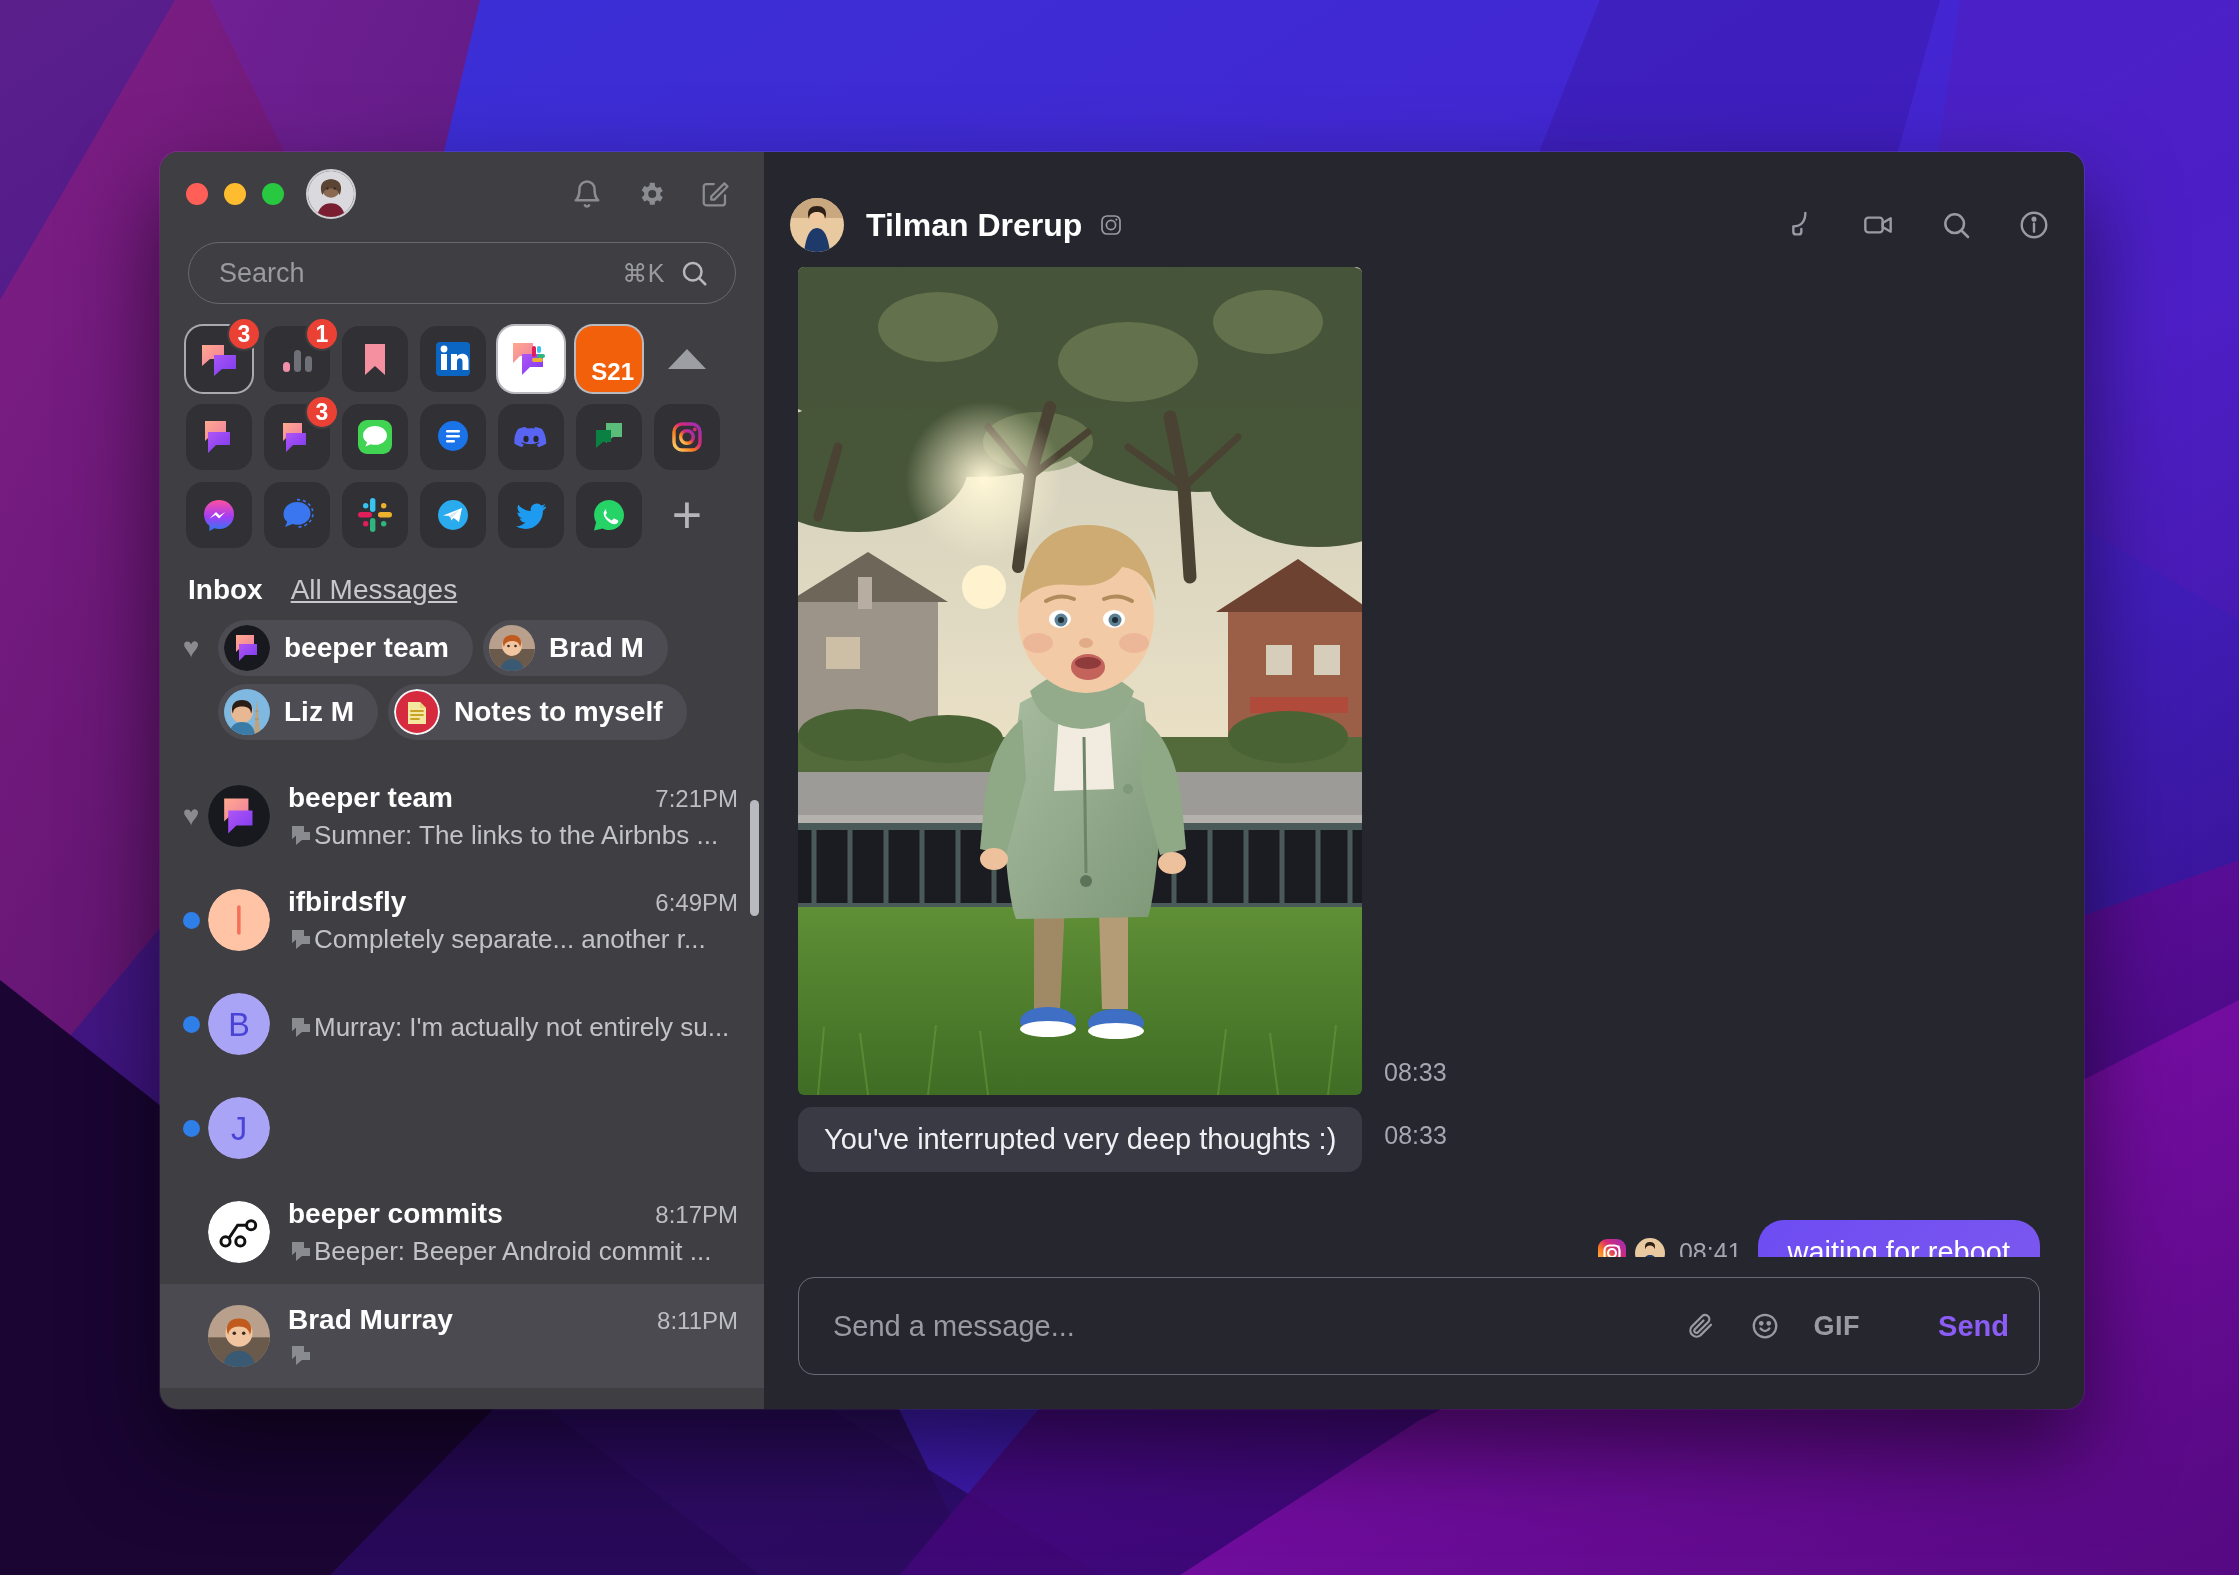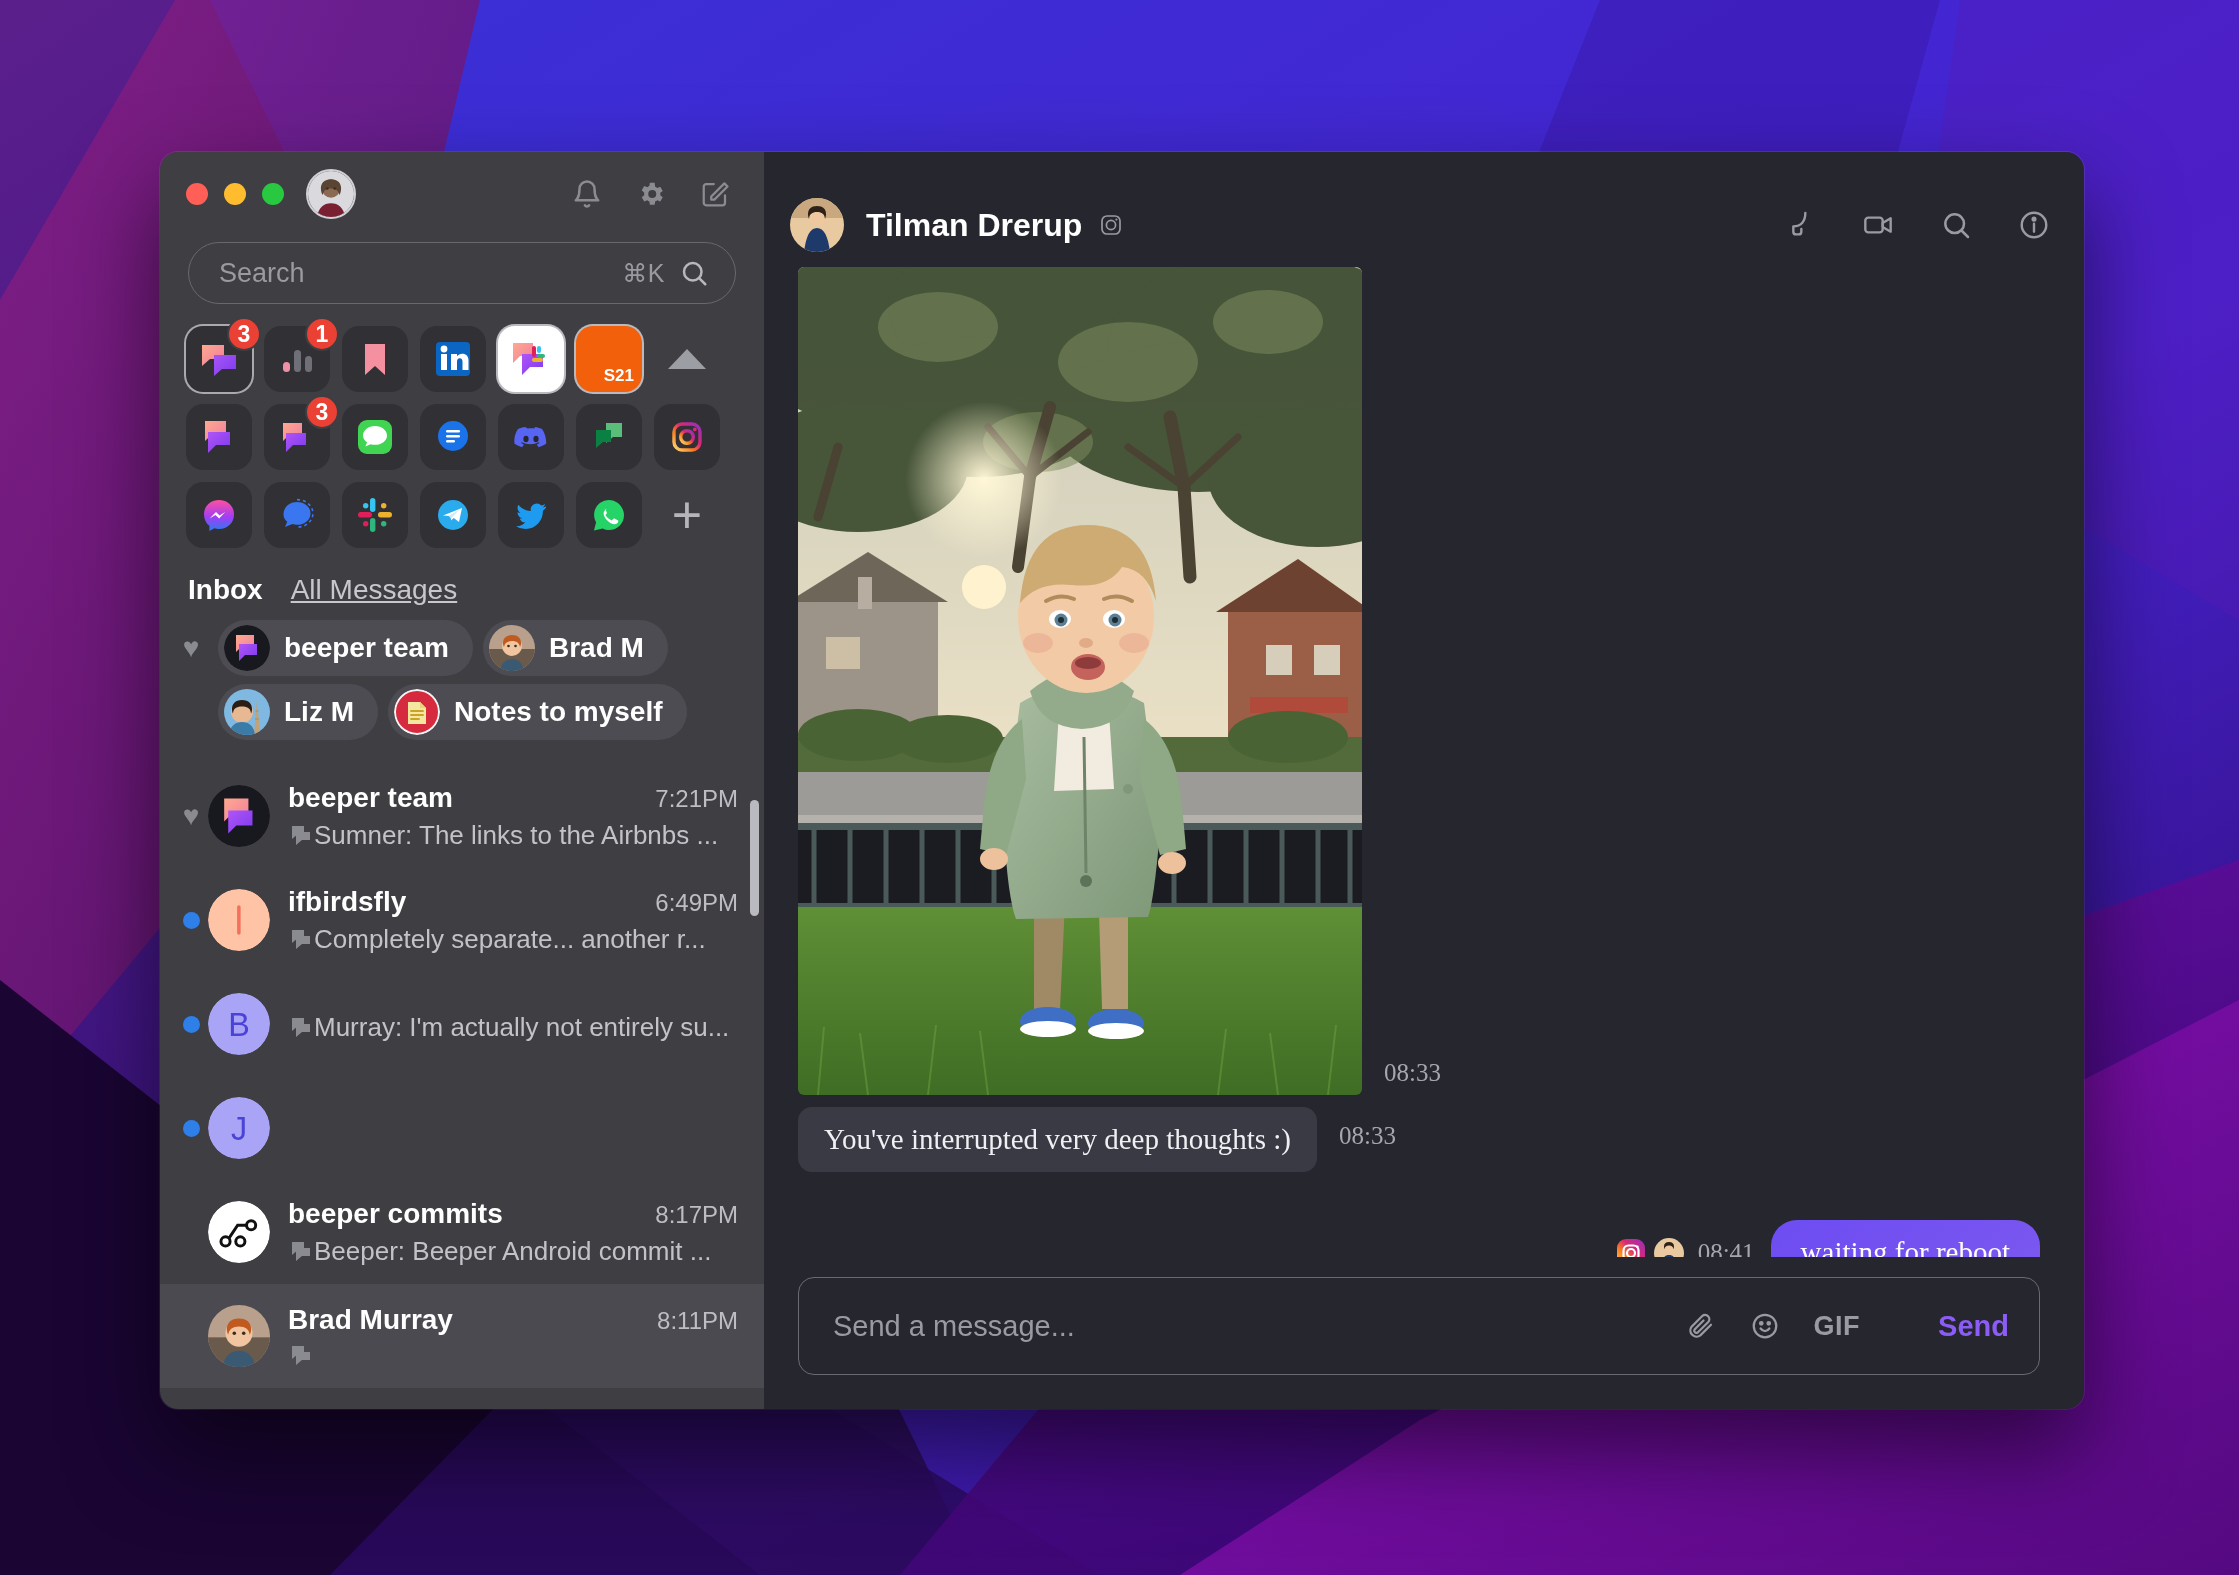--- a/index.html
+++ b/index.html
@@ -65,21 +65,21 @@
   .app-cell.white-bg { background:#ffffff; box-shadow:0 0 0 2px #b9b9c0; }
   .app-cell.orange-bg { background:#f2600c; box-shadow:0 0 0 2px #b9b9c0; }
   .app-ico { width:46px; height:46px; display:block; }
   .app-ico svg{width:100%;height:100%;display:block;}
   .badge {
     position:absolute; top:-9px; right:-9px; min-width:34px; height:34px; border-radius:17px;
     background:#eb4034; color:#fff; font-size:23px; font-weight:700;
     display:flex; align-items:center; justify-content:center; padding:0 8px;
     border:2px solid #3e3e43;
   }
-  .s21-label{ position:absolute; bottom:6px; right:8px; color:#fff; font-size:17px; font-weight:700; }
+  .s21-label{ position:absolute; bottom:6px; right:8px; color:#fff; font-size:24px; font-weight:700; }
   .grid-tail { width:66px; height:66px; display:flex; align-items:center; justify-content:center; flex:0 0 66px; }
   .tri-up { width:0;height:0;border-left:19px solid transparent;border-right:19px solid transparent;border-bottom:20px solid #9d9da4; }
   .plus-sign{ color:#b5b5bb; font-size:52px; line-height:1; font-weight:300; }
 
   
   #inbox-tabs{ display:flex; align-items:baseline; gap:28px; padding:14px 0 0 28px; }
   #tab-inbox{ color:#fff; font-size:28px; font-weight:700; }
   #tab-all{ color:#c7c7cd; font-size:28px; text-decoration:underline; }
 
   
@@ -125,21 +125,21 @@
   #conv-header{ height:84px; display:flex; align-items:center; padding:0 34px 0 26px; flex:0 0 84px;margin-top:31px; }
   #peer-avatar{ width:54px;height:54px;border-radius:50%;overflow:hidden;flex:0 0 54px;margin-right:22px; }
   #peer-avatar svg{width:100%;height:100%;display:block;}
   #peer-name{ color:#fff; font-size:32px; font-weight:700; }
   #peer-network{ width:26px;height:26px;margin-left:16px;color:#9a9aa3; }
   #peer-network svg{width:100%;height:100%;display:block;}
   .conv-actions{ margin-left:auto; display:flex; gap:46px; align-items:center; }
   .ch-icon{ width:32px;height:32px;color:#9a9aa3; }
   .ch-icon svg{width:100%;height:100%;display:block;}
 
-  #messages{ flex:1; padding:0 44px 0 34px; position:relative; overflow:hidden;font-family:Liberation Serif, serif; }
+  #messages{ flex:1; padding:0 44px 0 34px; position:relative; overflow:hidden; }
   .msg-in-img{ display:flex; align-items:flex-end; gap:22px; }
   #photo-bubble{
     width:564px; height:828px; border-radius:6px; overflow:hidden; background:#1b1b22;
     position:relative; flex:0 0 564px;
   }
   #photo-bubble svg{ display:block; width:100%; height:100%; }
   .msg-time{ color:#a6a6b0; font-size:25px; padding-bottom:8px; }
 
   .msg-in-text{ display:flex; align-items:center; gap:22px; margin-top:12px; }
   #text-bubble{

